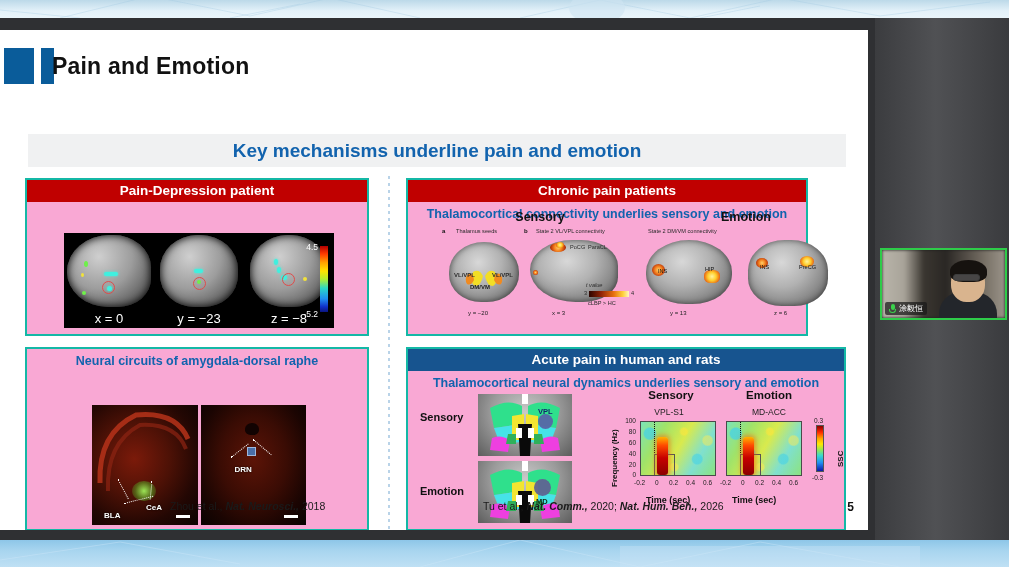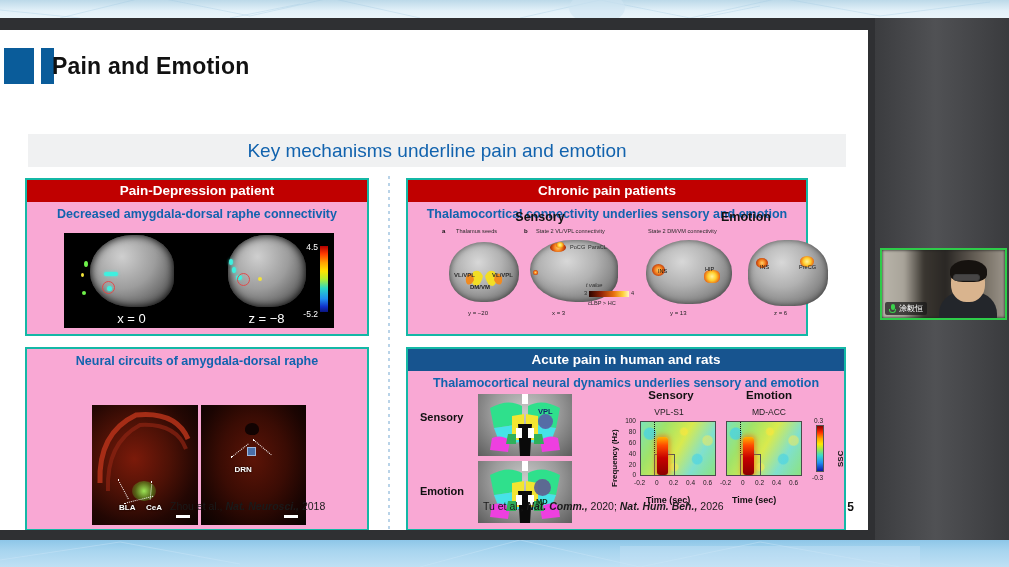--- a/index.html
+++ b/index.html
@@ -42,21 +42,21 @@
     position:absolute; left:52px; top:0px; height:36px; line-height:36px;
     font-size:23px; font-weight:bold; color:#111; letter-spacing:0.2px;
     padding-left:0; white-space:nowrap;
   }
   .slide-title span { padding-left: 0; }
 
   .banner {
     position:absolute; left:28px; top:104px; width:818px; height:33px;
     background:#f0f1f2; display:flex; align-items:center; justify-content:center;
   }
-  .banner-text { font-size:19px; font-weight:normal; color:#1263ae; }
+  .banner-text { font-size:19px; font-weight:bold; color:#1263ae; }
 
   .dot-divider {
     position:absolute; left:388px; top:146px; width:2px; height:355px;
     background-image: linear-gradient(#b9d3e8 50%, rgba(255,255,255,0) 0%);
     background-size: 2px 7px; background-repeat: repeat-y;
   }
 
   .panel { position:absolute; border:2px solid #14b8a6; background:#f9a8d4; }
   .panel-head {
     height:22px; line-height:22px; text-align:center; color:#fff;
@@ -290,32 +290,38 @@
     </div>
 
     <div class="banner">
       <div class="banner-text">Key mechanisms underline pain and emotion</div>
     </div>
 
     <div class="dot-divider"></div>
 
     <div class="panel p-tl">
       <div class="panel-head head-red">Pain-Depression patient</div>
-      <div class="panel-sub">Decreased amygdala-dorsal raphe connectivity</div>
 
       <div class="mri-strip">
         <div class="mri-slice sag">
           <div class="brain"></div>
           <div class="blob blob-gn" style="left:20px;top:28px;width:4px;height:6px;"></div>
           <div class="blob blob-yl" style="left:17px;top:40px;width:3px;height:4px;"></div>
           <div class="blob blob-cy" style="left:40px;top:39px;width:14px;height:4px;border-radius:3px;"></div>
           <div class="blob blob-gn" style="left:18px;top:58px;width:4px;height:4px;"></div>
           <div class="blob blob-cy" style="left:43px;top:53px;width:5px;height:5px;"></div>
           <div class="circ-red" style="left:38px;top:48px;"></div>
           <div class="mri-lbl">x = 0</div>
+        </div>
+        <div class="mri-slice">
+          <div class="brain"></div>
+          <div class="blob blob-cy" style="left:40px;top:36px;width:9px;height:4px;border-radius:3px;"></div>
+          <div class="blob blob-gn" style="left:43px;top:47px;width:4px;height:4px;"></div>
+          <div class="circ-red" style="left:39px;top:44px;"></div>
+          <div class="mri-lbl">y = −23</div>
         </div>
         <div class="mri-slice">
           <div class="brain"></div>
           <div class="blob blob-cy" style="left:30px;top:26px;width:4px;height:6px;"></div>
           <div class="blob blob-cy" style="left:33px;top:34px;width:4px;height:6px;"></div>
           <div class="blob blob-cy" style="left:37px;top:42px;width:6px;height:5px;"></div>
           <div class="blob blob-yl" style="left:59px;top:44px;width:4px;height:4px;"></div>
           <div class="circ-red" style="left:38px;top:40px;"></div>
           <div class="mri-lbl">z = −8</div>
         </div>
@@ -391,21 +397,21 @@
       <div class="mouse-wrap">
         <div class="mouse-slice m1">
           <svg style="position:absolute;left:0;top:0;" width="106" height="120">
             <path d="M8 78 Q6 28 44 10 Q84 6 96 34" stroke="#b6321a" stroke-width="5" fill="none" opacity="0.85"></path>
             <path d="M16 86 Q14 38 48 20 Q84 18 94 44" stroke="#8d2412" stroke-width="4" fill="none" opacity="0.7"></path>
           </svg>
           <div class="m-fiber" style="left:40px; top:76px; width:24px; height:20px;"></div>
           <div class="dotline" style="left:26px; top:74px; width:22px; transform:rotate(62deg);"></div>
           <div class="dotline" style="left:32px; top:98px; width:30px; transform:rotate(-14deg);"></div>
           <div class="dotline" style="left:60px; top:76px; width:18px; transform:rotate(96deg);"></div>
-          <div class="m-text" style="left:12px; top:98px;margin-left:15px;">BLA</div>
+          <div class="m-text" style="left:12px; top:106px;">BLA</div>
           <div class="m-text" style="left:54px; top:98px;">CeA</div>
           <div class="m-scale" style="right:8px;"></div>
         </div>
         <div class="mouse-slice m2">
           <div style="position:absolute;left:44px;top:18px;width:14px;height:12px;background:#120302;border-radius:50% 50% 40% 40%;"></div>
           <div style="position:absolute;left:46px;top:42px;width:9px;height:9px;background:#4a6fa8;border:1px solid #9fb8dd;"></div>
           <div class="dotline" style="left:30px; top:52px; width:22px; transform:rotate(-38deg);"></div>
           <div class="dotline" style="left:52px; top:34px; width:24px; transform:rotate(40deg);"></div>
           <div class="m-text" style="left:34px; top:60px;">DRN</div>
           <div class="m-scale" style="right:8px;"></div>

